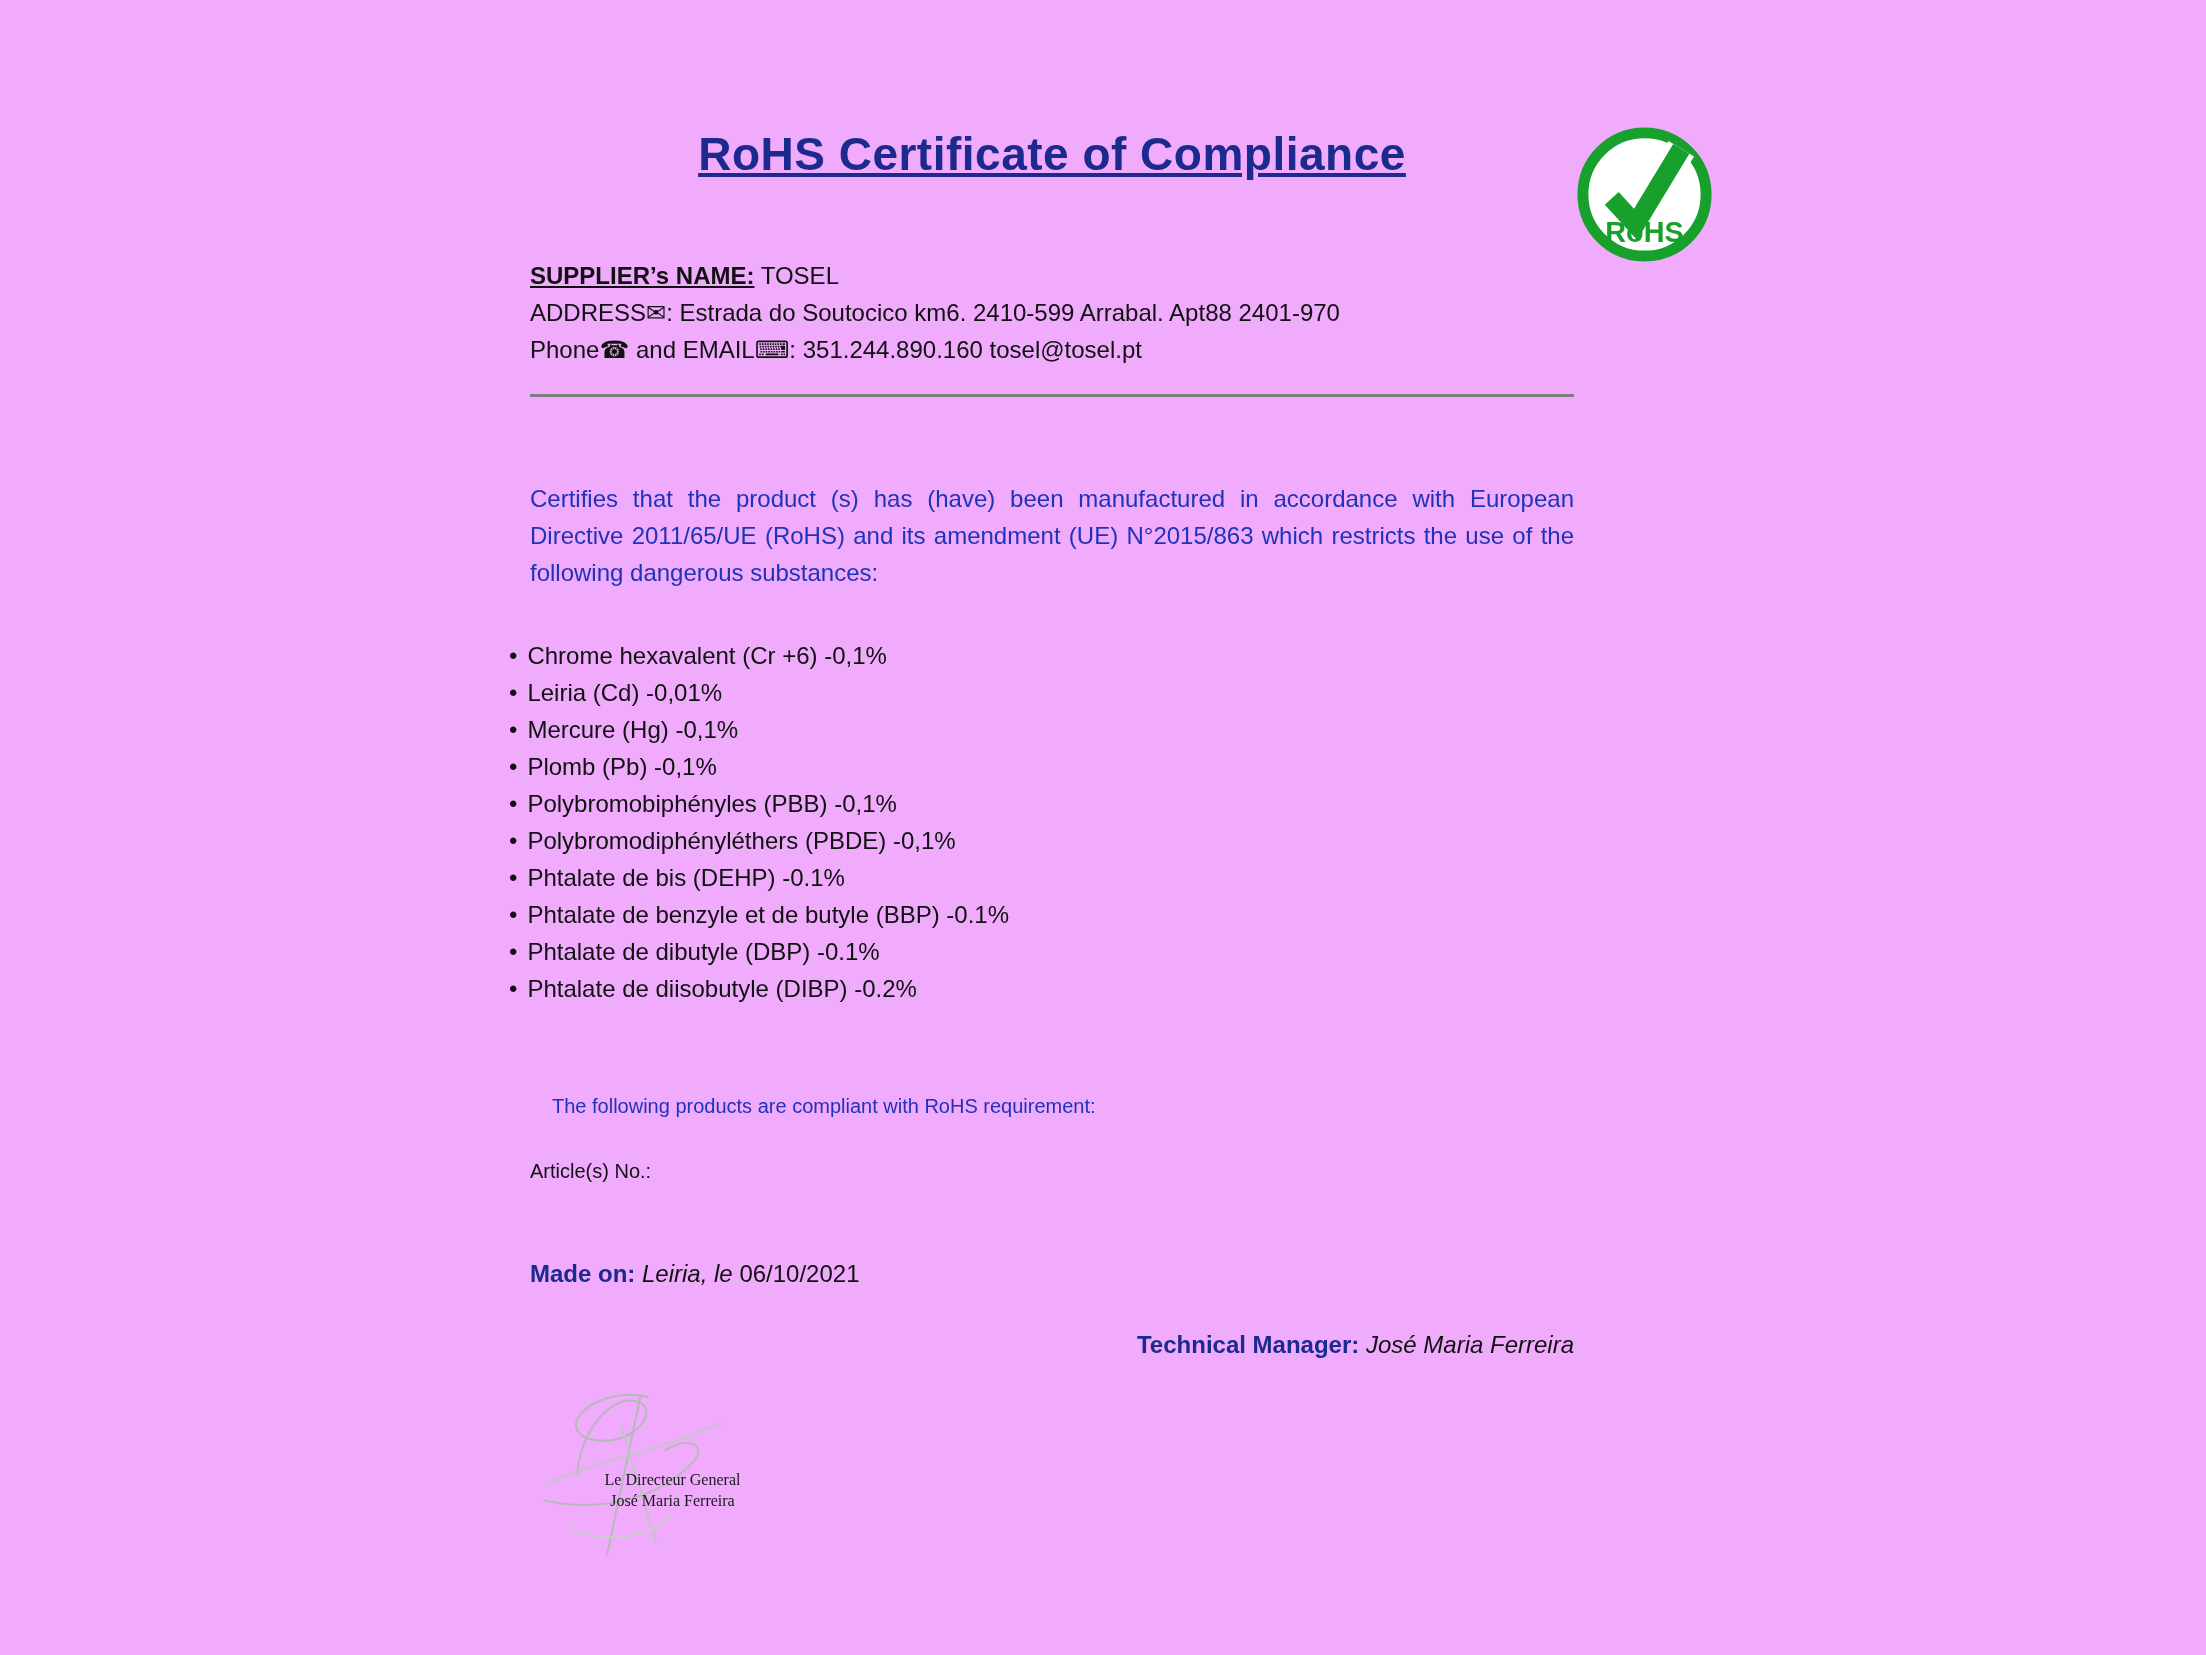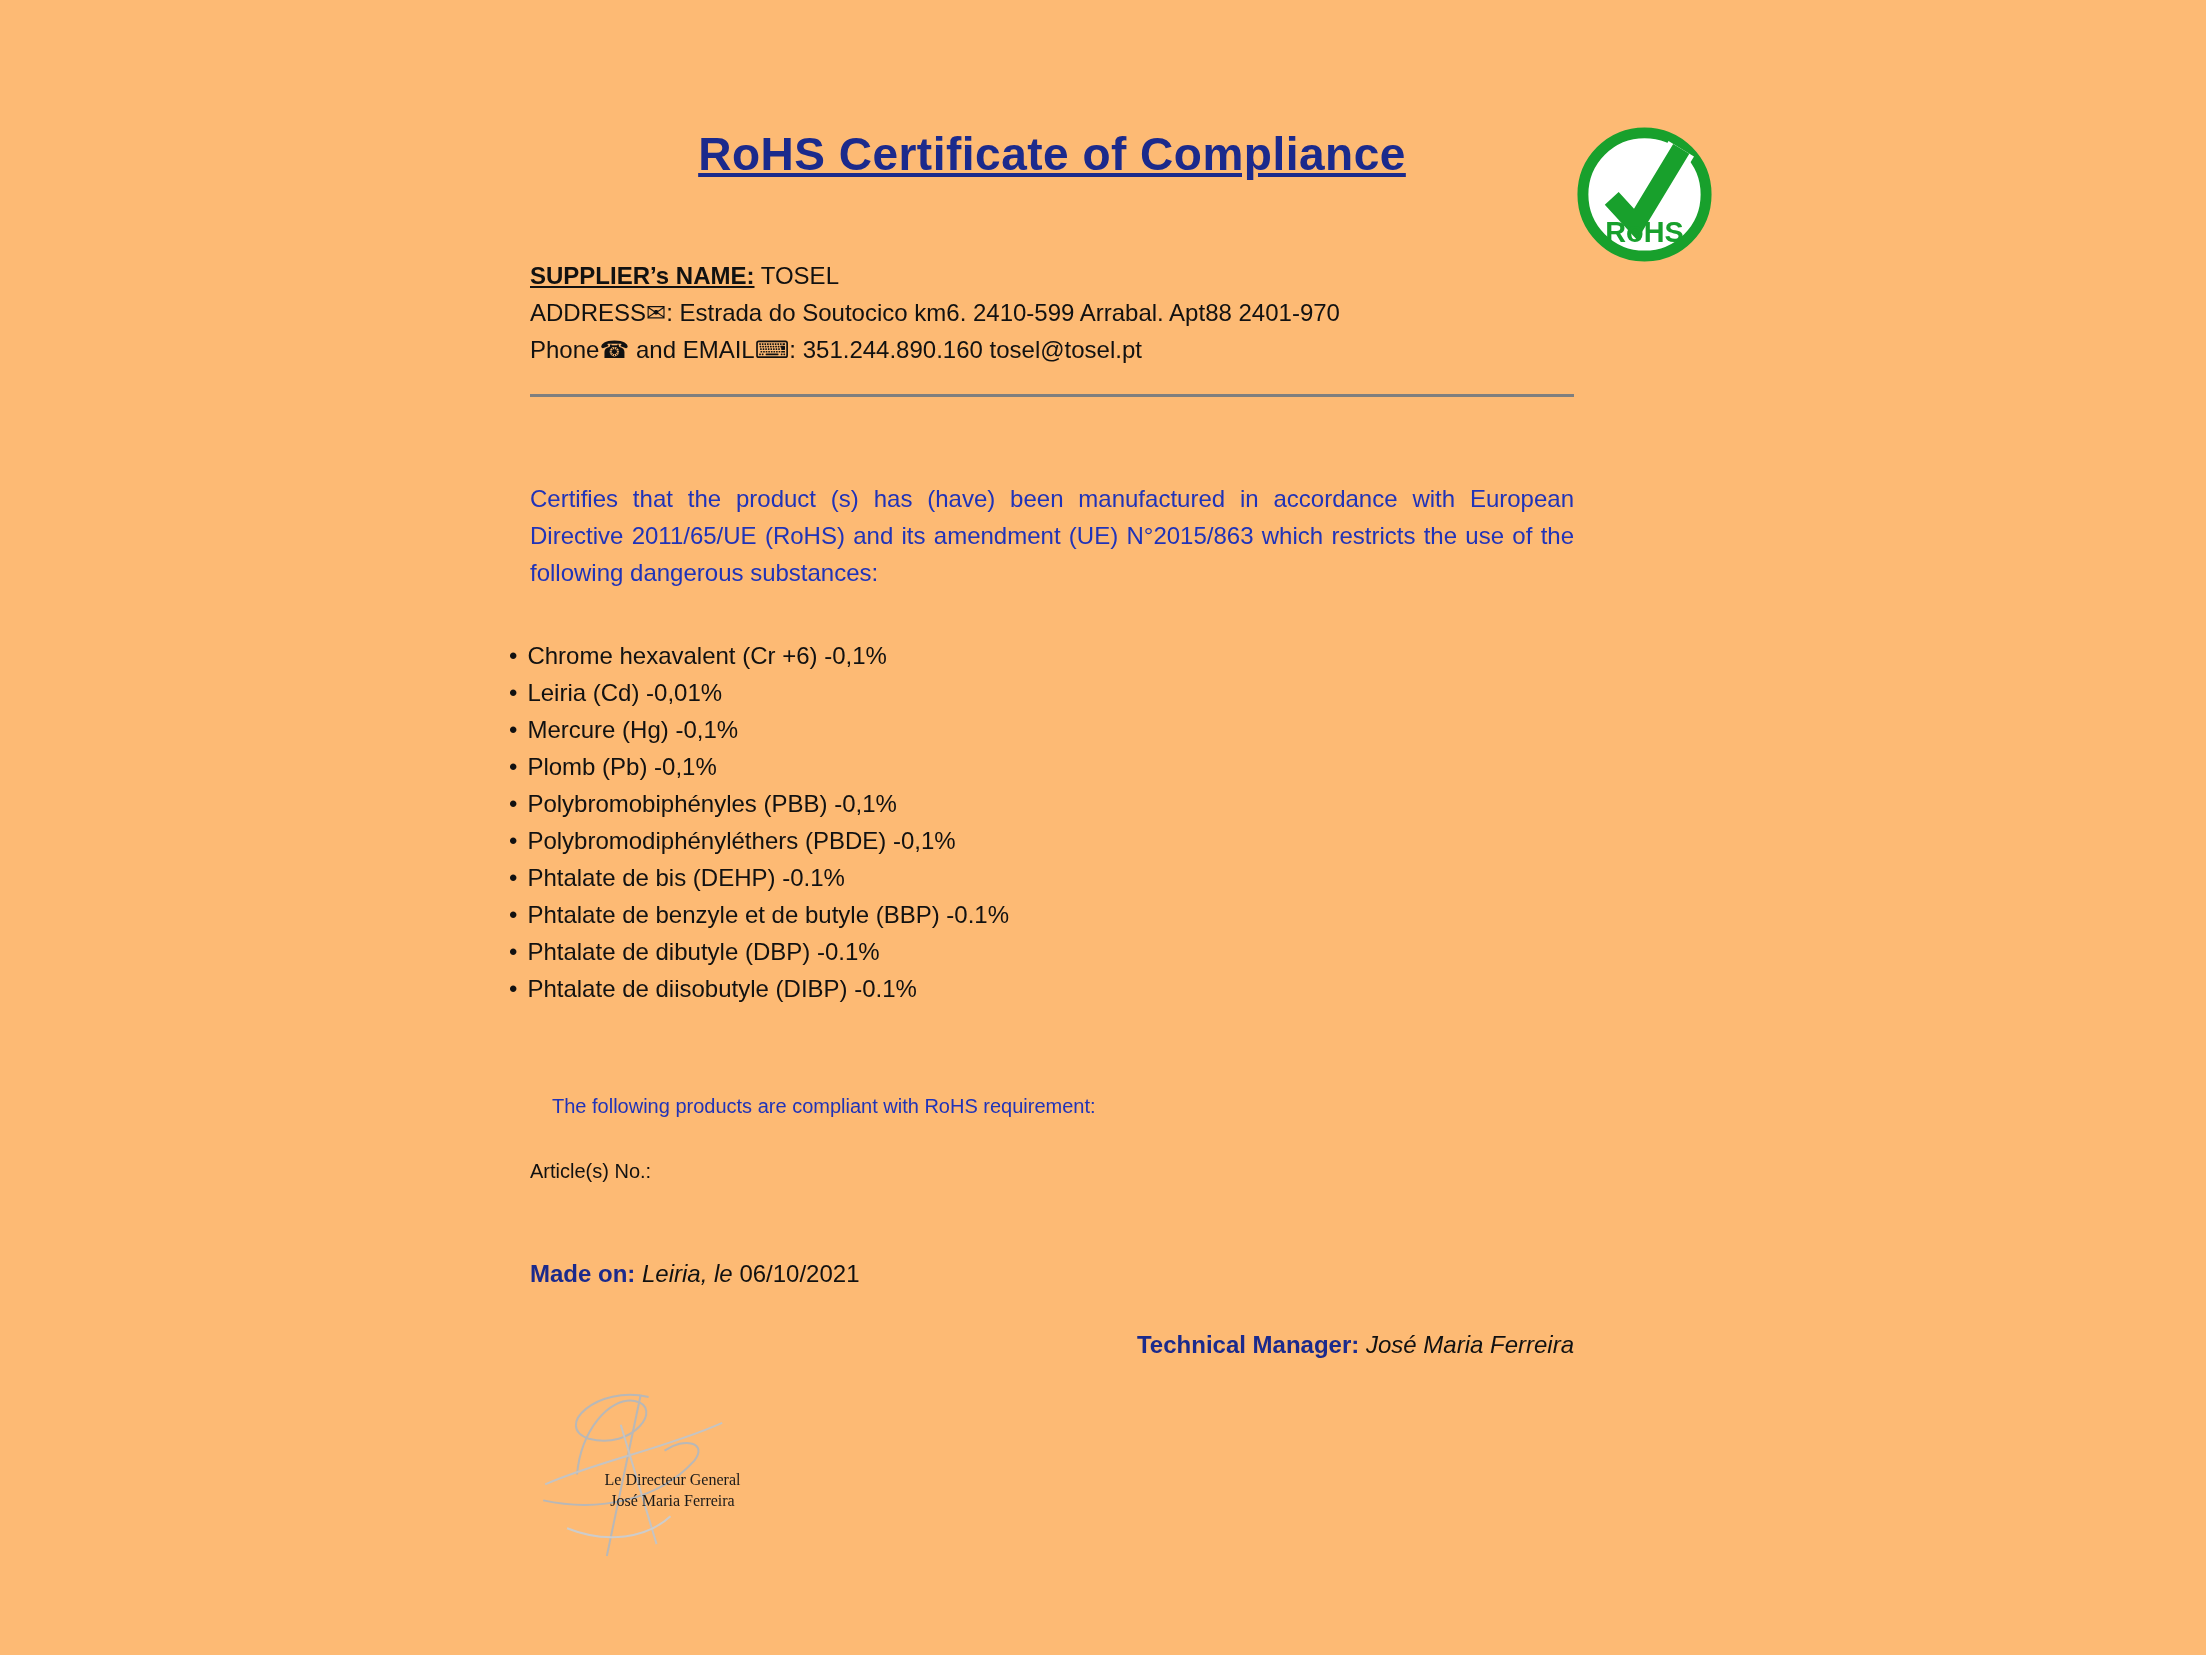--- a/index.html
+++ b/index.html
@@ -1,19 +1,19 @@
 <!DOCTYPE html>
 <html><head>
 <meta charset="utf-8">
 <style>
   html,body{margin:0;padding:0;background:#ffffff;}
   .page{
     position:relative;
     width:2207px;height:1656px;
-    background:#fdba74;
+    background:#f0abfc;
     font-family:"Liberation Sans", sans-serif;
     color:#111;
     overflow:hidden;
   }
   .title{
     position:absolute;left:530px;top:127px;width:1044px;
     text-align:center;font-size:46px;font-weight:bold;
     color:#1b2a8c;text-decoration:underline;
     letter-spacing:0.5px;margin:0;
   }
@@ -99,21 +99,21 @@
   <ul class="substances">
     <li>Chrome hexavalent (Cr +6) -0,1%</li>
     <li>Leiria (Cd) -0,01%</li>
     <li>Mercure (Hg) -0,1%</li>
     <li>Plomb (Pb) -0,1%</li>
     <li>Polybromobiphényles (PBB) -0,1%</li>
     <li>Polybromodiphényléthers (PBDE) -0,1%</li>
     <li>Phtalate de bis (DEHP) -0.1%</li>
     <li>Phtalate de benzyle et de butyle (BBP) -0.1%</li>
     <li>Phtalate de dibutyle (DBP) -0.1%</li>
-    <li>Phtalate de diisobutyle (DIBP) -0.1%</li>
+    <li>Phtalate de diisobutyle (DIBP) -0.2%</li>
   </ul>
 
   <div class="compliance">The following products are compliant with RoHS requirement:</div>
 
   <div class="articles">Article(s) No.:</div>
 
   <div class="made-on"><span class="navy-bold">Made on:</span><span class="ital"> Leiria, le</span><span> 06/10/2021</span></div>
 
   <div class="manager"><span class="navy-bold">Technical Manager:</span><span class="ital"> José Maria Ferreira</span></div>
 

